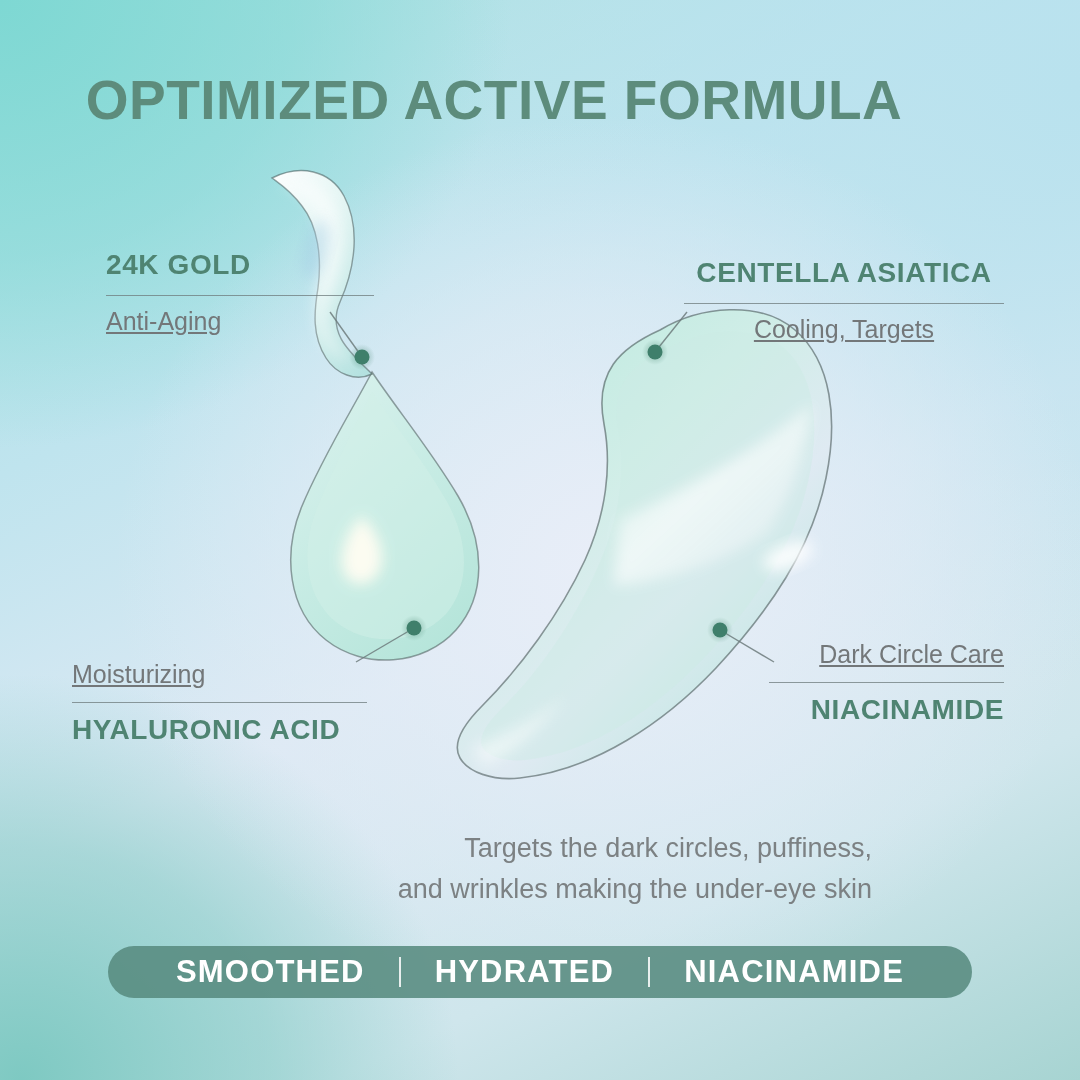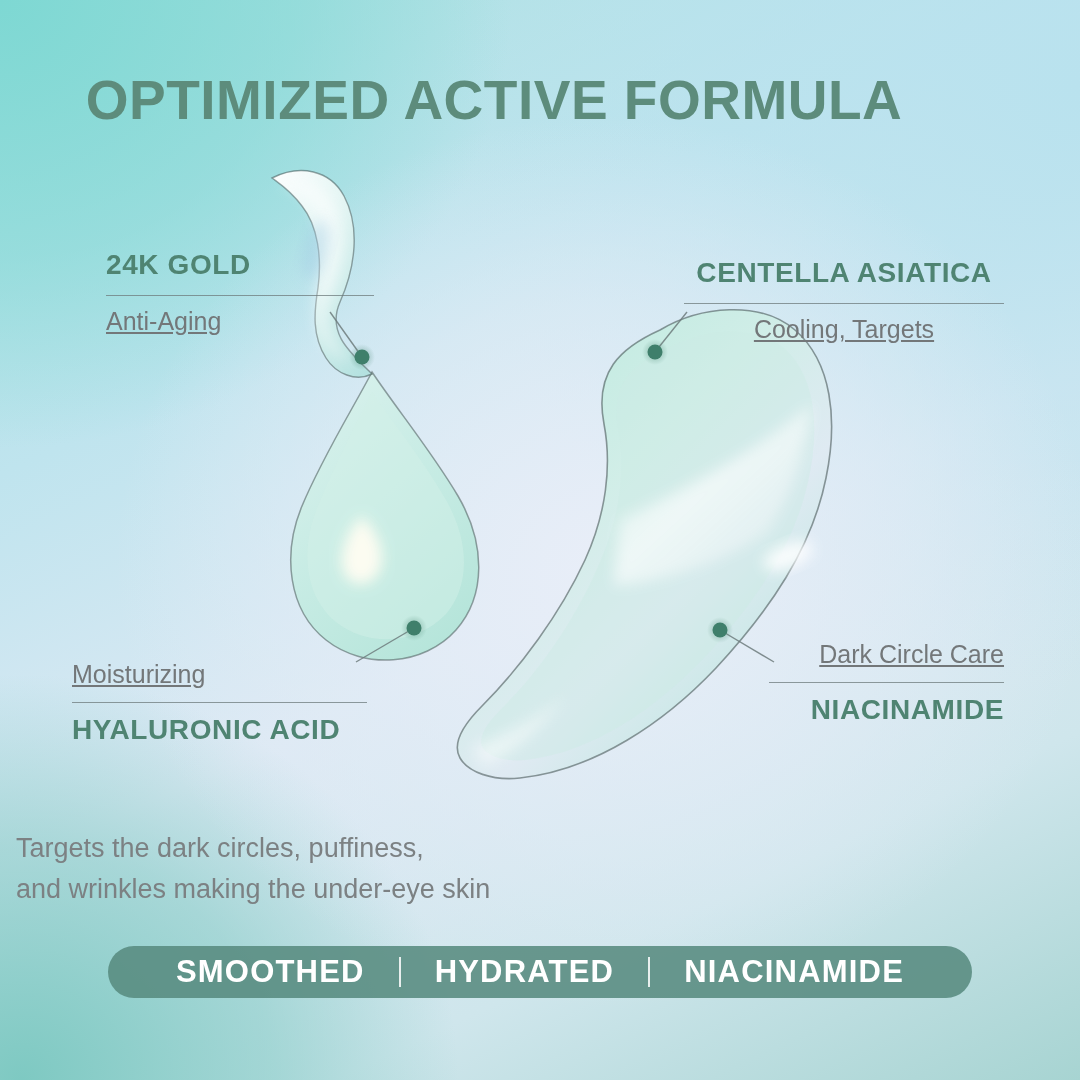--- a/index.html
+++ b/index.html
@@ -78,24 +78,24 @@
   #callout-hyaluronic .rule { margin: 13px 0 12px 0; width: 295px; }
 
   #callout-centella  { right: 76px; top: 258px; width: 320px; text-align: center; }
   #callout-centella .rule  { margin: 14px 0 11px 0; width: 320px; margin-left: auto; }
   #callout-niacinamide { right: 76px; top: 624px; width: 280px; margin-top: 16px; }
   #callout-niacinamide .rule { margin: 13px 0 12px 0; width: 235px; margin-left: auto; }
 
   
   .description {
     position: absolute;
-    left: 16px;
+    left: 0;
     top: 828px;
     width: 872px;
-    text-align: left;
+    text-align: right;
     color: #7c8183;
     font-size: 27px;
     line-height: 1.52;
     font-family: "Liberation Sans", sans-serif;
   }
   .description span { display: block; }
 
   
   .pill {
     position: absolute;

